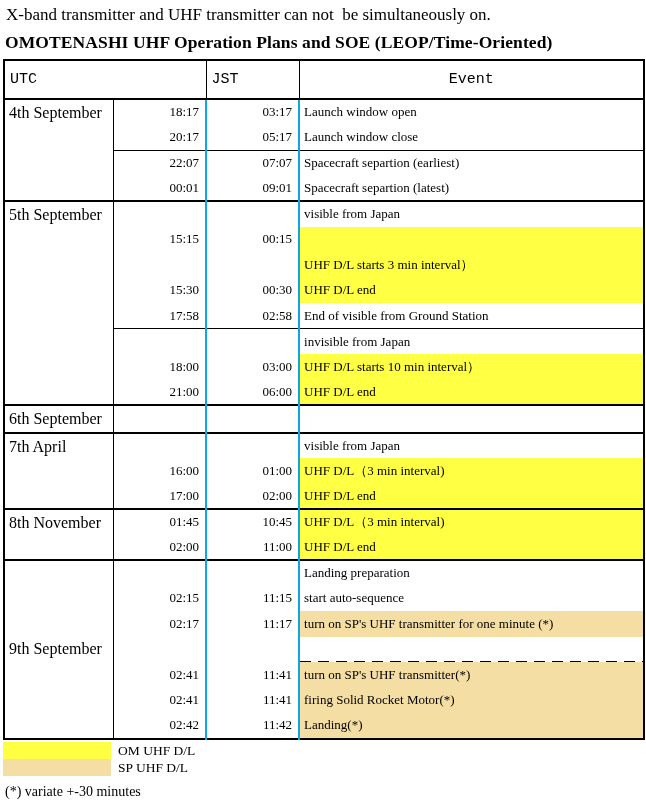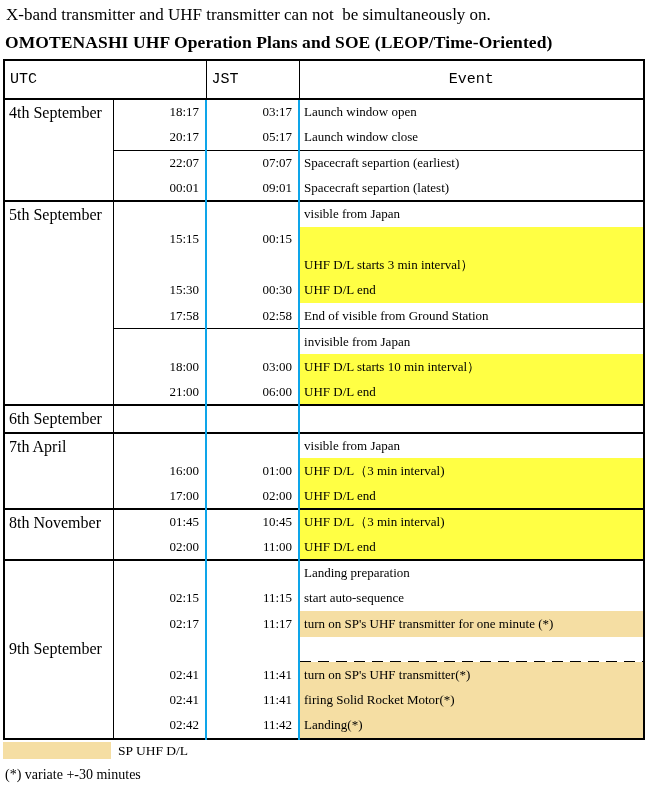--- a/index.html
+++ b/index.html
@@ -201,18 +201,22 @@
       <tr class="body-row">
         <td class="col-utc">02:42</td>
         <td class="col-jst">11:42</td>
         <td class="col-event bg-tan">Landing(*)</td>
       </tr>
     </tbody>
 </table>
 
 <div class="legend">
   <div class="legend-item">
+    <div class="legend-swatch bg-yellow"></div>
+    <div class="legend-label">OM UHF D/L</div>
+  </div>
+  <div class="legend-item">
     <div class="legend-swatch bg-tan"></div>
     <div class="legend-label">SP UHF D/L</div>
   </div>
 </div>
 
 <div class="footnote">(*) variate +-30 minutes</div>
 
 </body></html>

